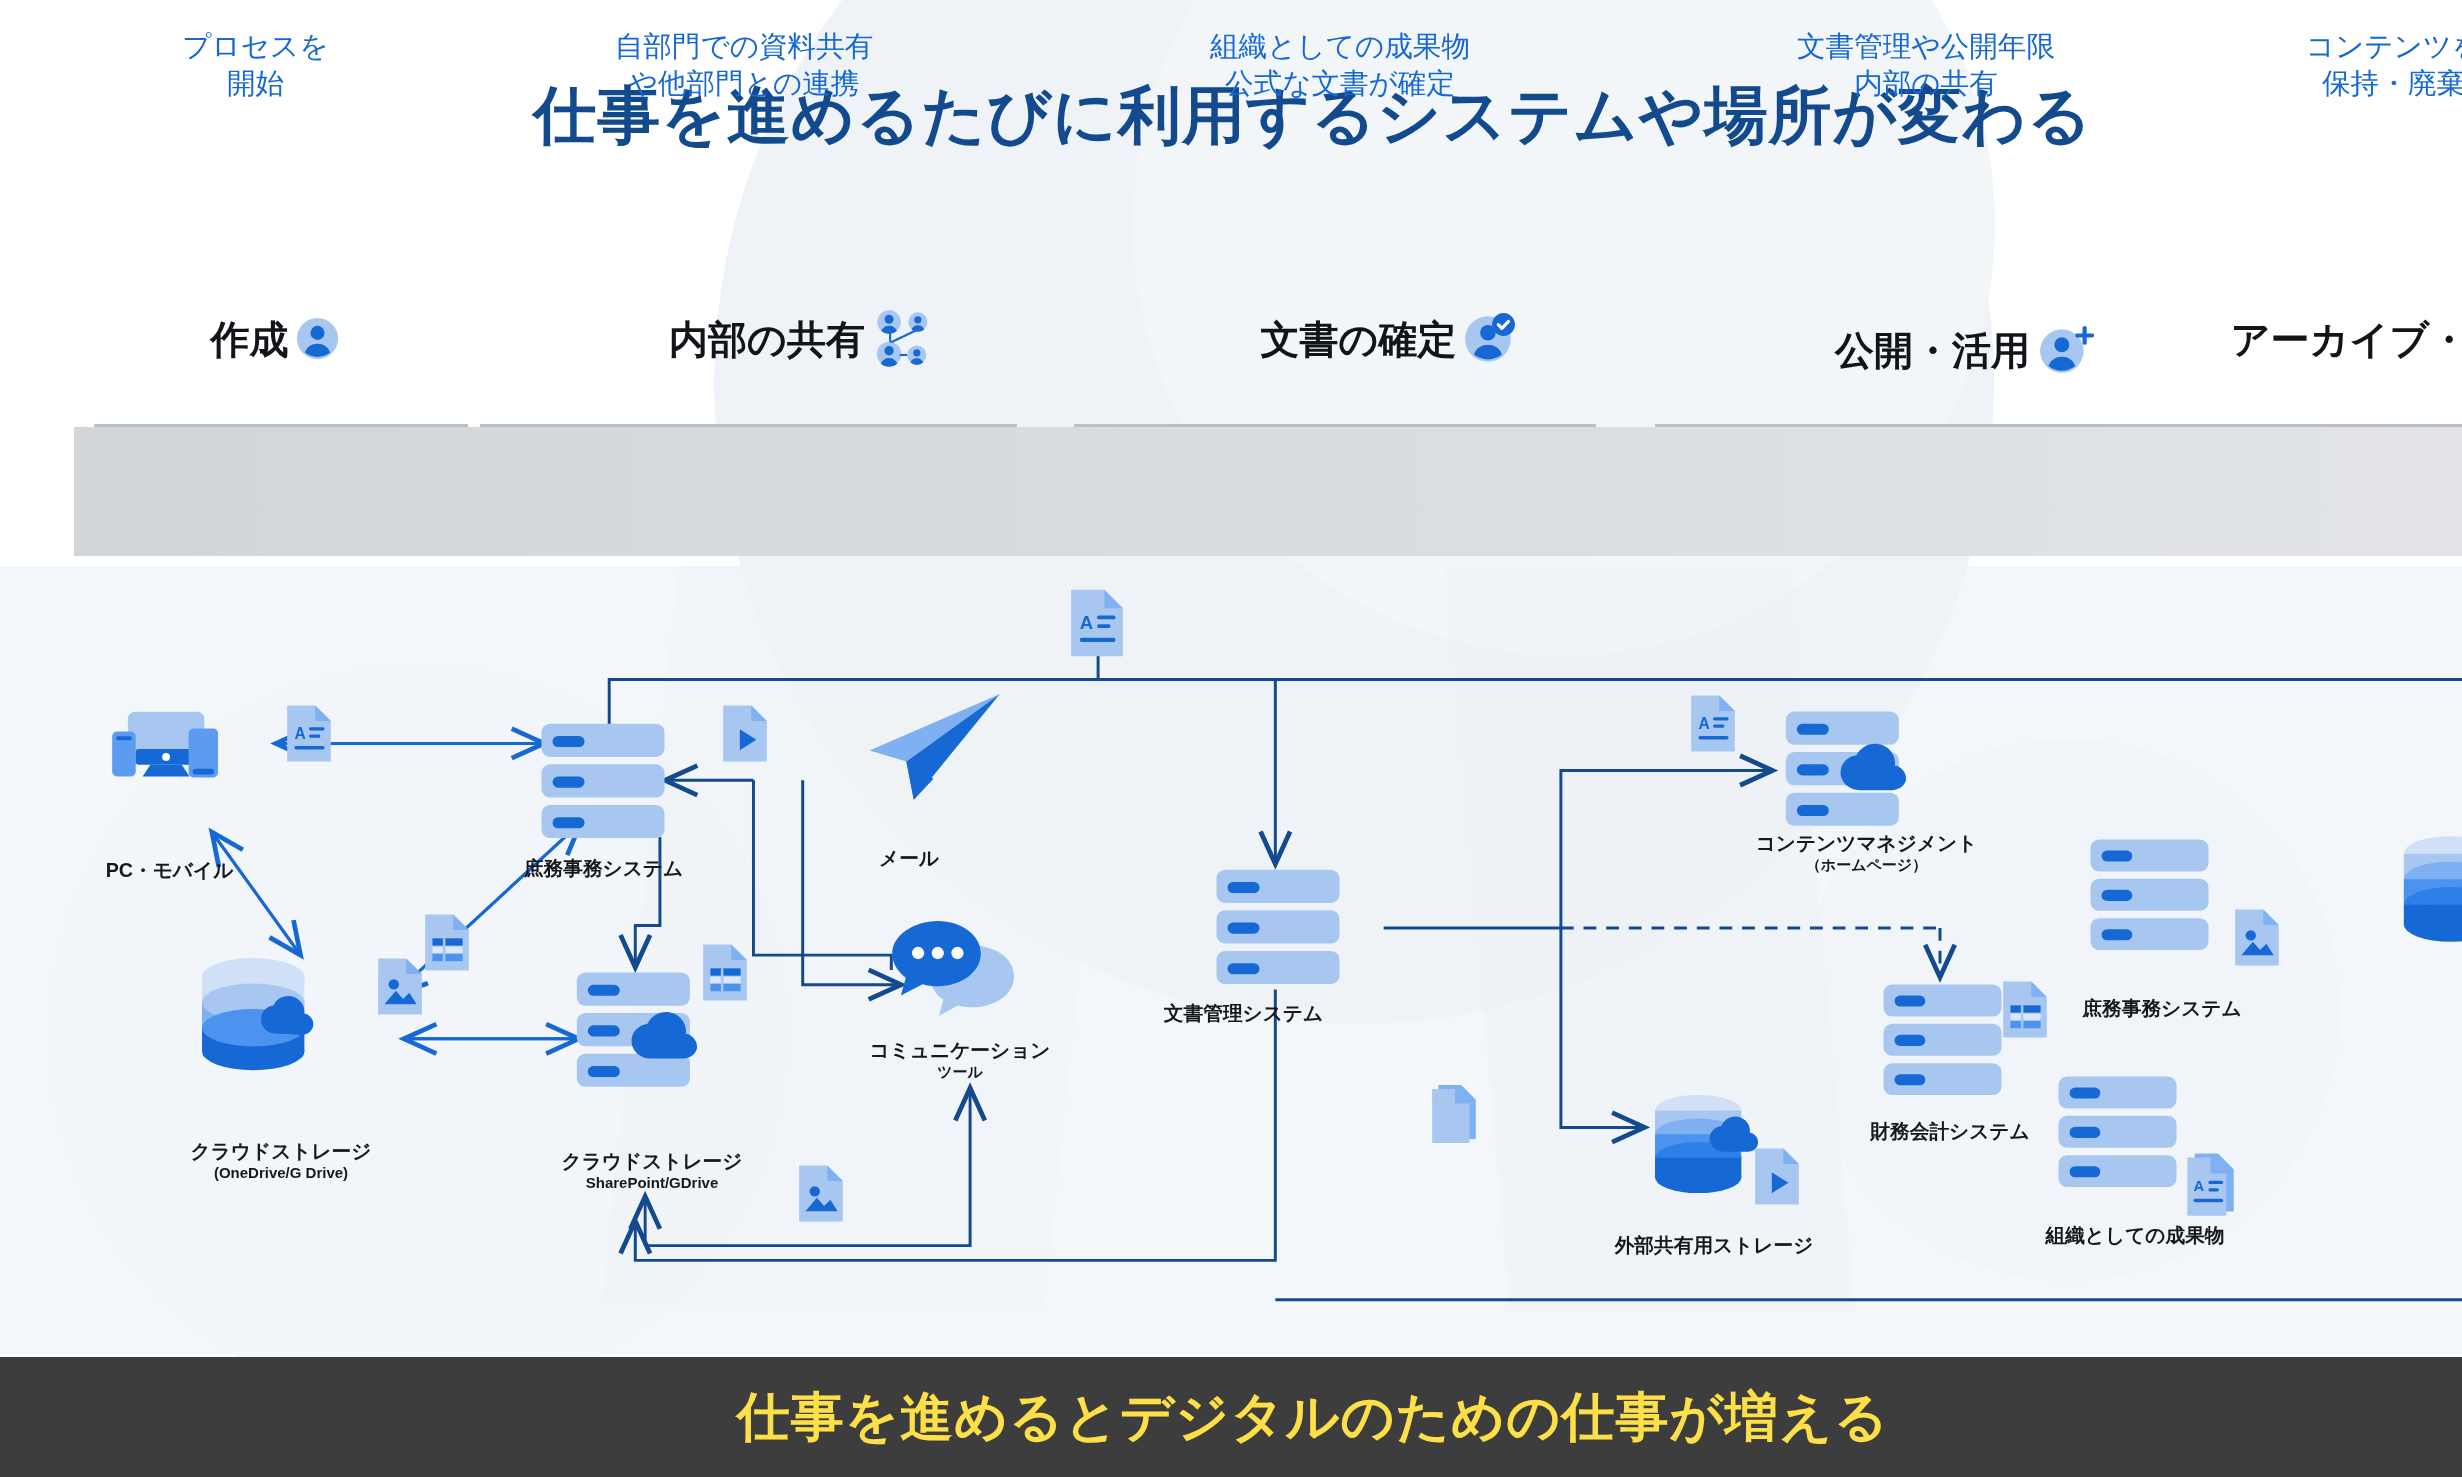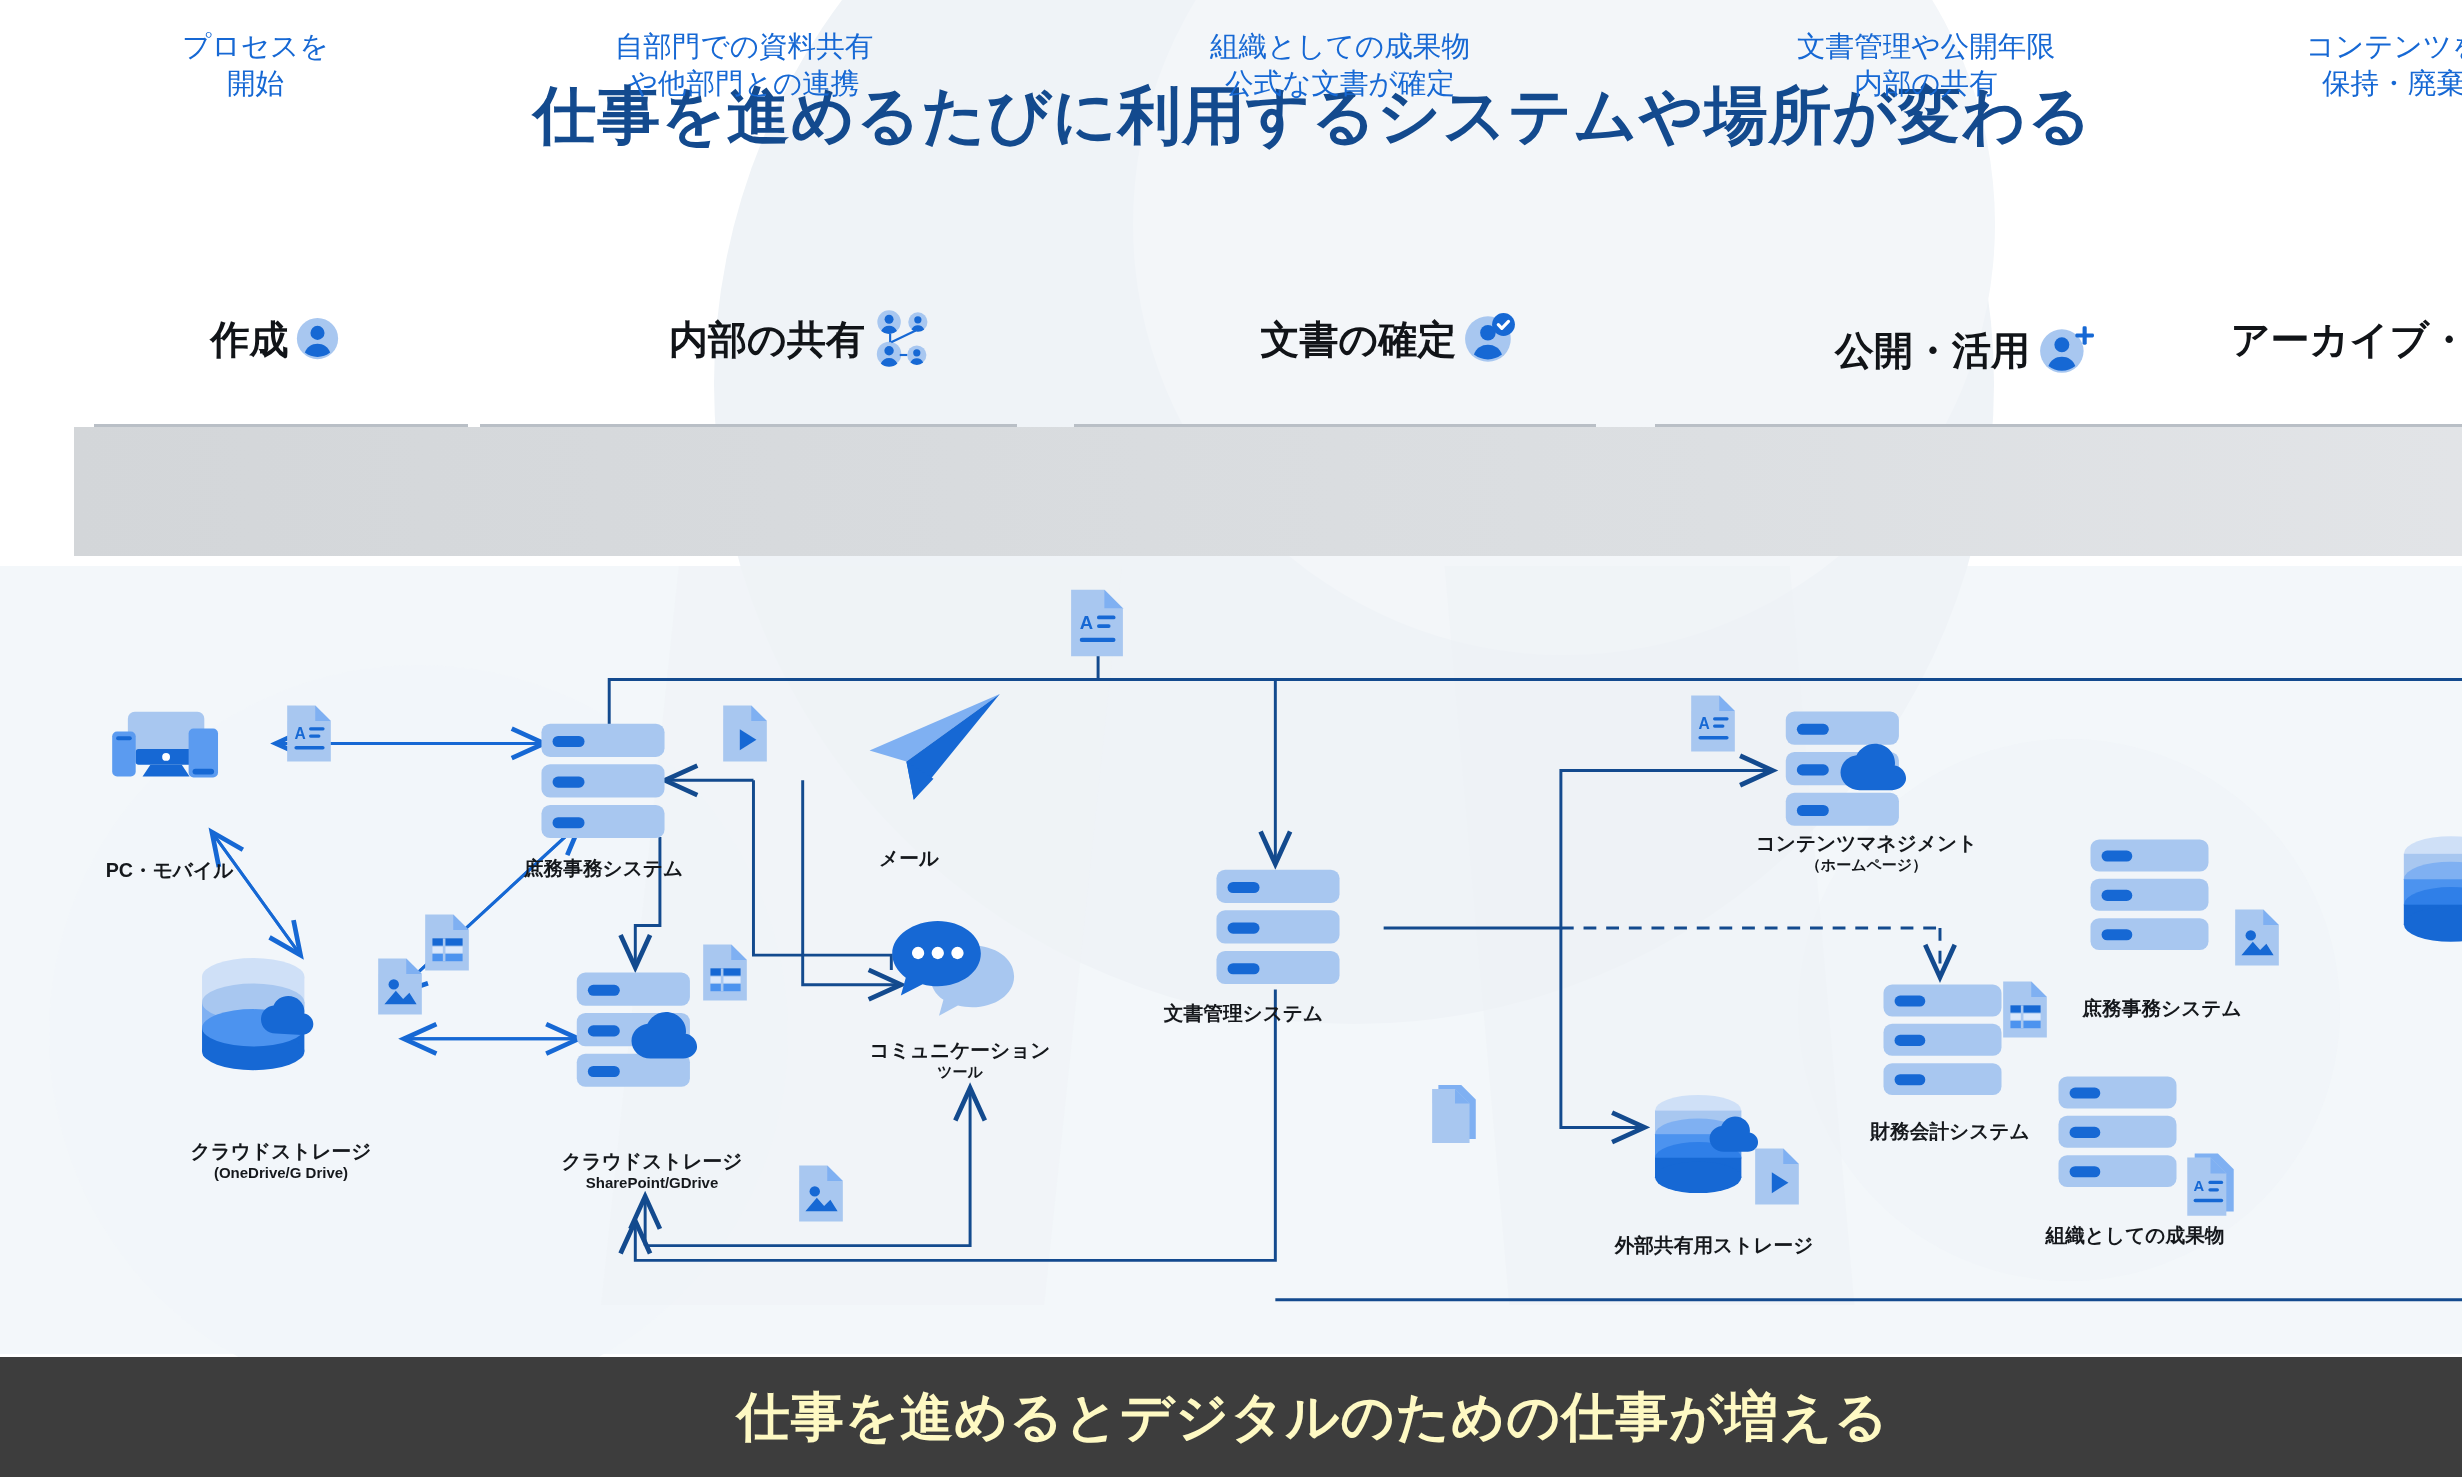--- a/index.html
+++ b/index.html
@@ -60,21 +60,21 @@
   .node-label .sub{font-weight:700;font-size:15px;display:block;}
 
   svg.wires{position:absolute;left:0;top:0;width:2626px;height:1477px;overflow:visible;}
 
   
   .footer{
     position:absolute;left:0;top:1357px;width:2626px;height:121px;background:#3d3d3d;
     display:flex;align-items:center;justify-content:center;
   }
   .footer-txt{
-    color:#fef9c3;font-size:53px;font-weight:700;letter-spacing:1px;white-space:nowrap;
+    color:#fde047;font-size:53px;font-weight:700;letter-spacing:1px;white-space:nowrap;
   }
 </style>
 </head>
 <body>
 
 <div id="stage">
 
   <div class="bg-layer">
     <div class="diagram-bg"></div>
     <div class="bg-circle bg-c1"></div>

